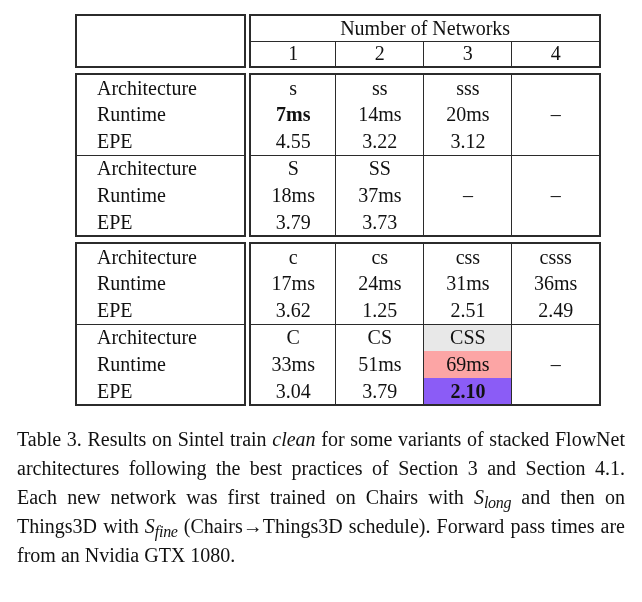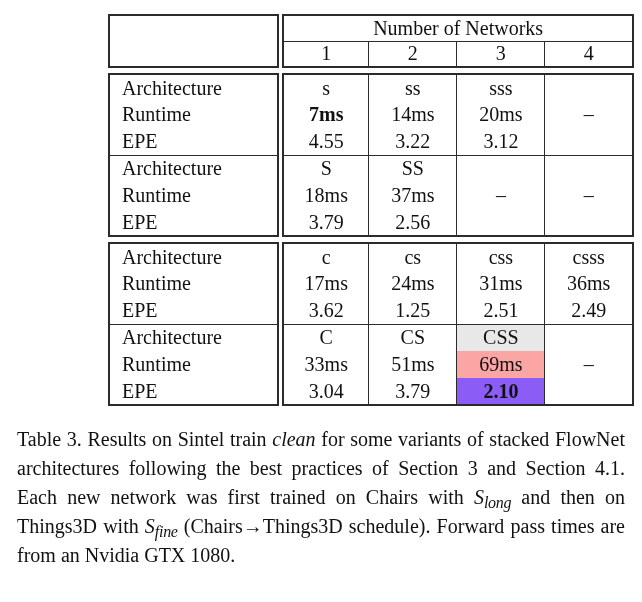--- a/index.html
+++ b/index.html
@@ -13,39 +13,38 @@
   .page { width: 642px; height: 602px; background: #ffffff; }
 
   .table-wrap { margin: 14px 0 0 75px; width: 492px; }
 
   table.t {
     border-collapse: collapse;
     table-layout: fixed;
     width: 526px;
     border: 2px solid #2b2b2b;
     font-size: 20px;
-    margin-left: 33px;
   }
   table.t + table.t { margin-top: 5px; }
   .body-t { margin-top: 5px; }
 
   col.c-lbl { width: 156px; }
   col.c-d   { width: 80px; }
 
   td {
     text-align: center;
     vertical-align: middle;
     height: 27px;
     padding: 0;
     white-space: nowrap;
     overflow: hidden;
   }
   td.lbl {
     text-align: left;
-    padding-left: 12px;
+    padding-left: 20px;
     border-right: 7px double #2b2b2b;
   }
   td.d + td.d { border-left: 1.5px solid #2b2b2b; }
   tr.numrow td.d { border-top: 1.5px solid #2b2b2b; }
   tr.block-start td { border-top: 1.5px solid #2b2b2b; }
   .header-t td { height: 26px; }
 
   .b { font-weight: bold; }
   .hl { background: #e8e8e8; }
 
@@ -133,21 +132,21 @@
       <tr>
         <td class="lbl">Runtime</td>
         <td class="d">18ms</td>
         <td class="d">37ms</td>
         <td class="d">–</td>
         <td class="d">–</td>
       </tr>
       <tr>
         <td class="lbl">EPE</td>
         <td class="d">3.79</td>
-        <td class="d">2.56</td>
+        <td class="d">3.73</td>
         <td class="d"></td>
         <td class="d"></td>
       </tr>
     </tbody>
       </table>
 
     <table class="t body-t">
       <colgroup>
           <col class="c-lbl">
           <col class="c-d">

